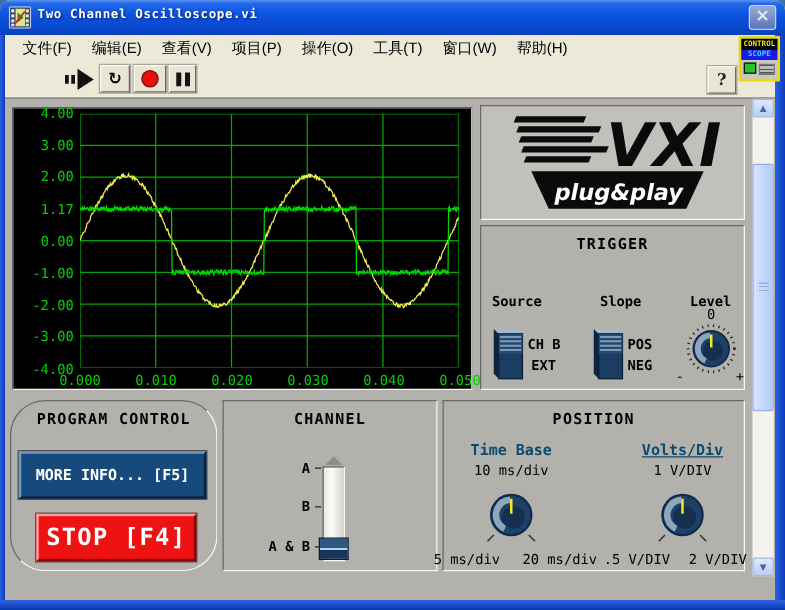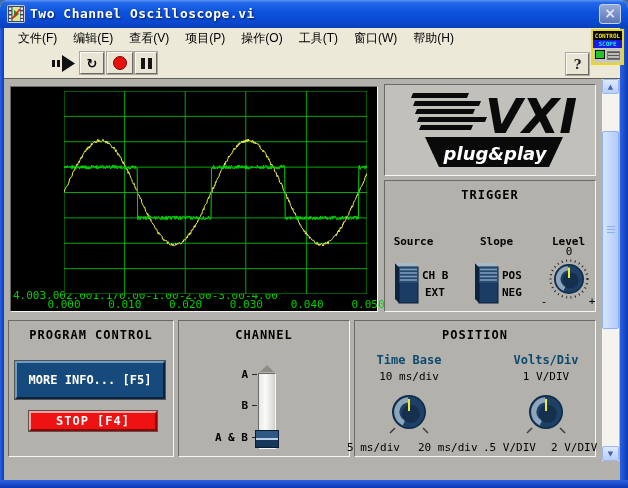--- a/index.html
+++ b/index.html
@@ -7,21 +7,21 @@
   .window { position:relative; width:628px; height:488px;
             font-family:"DejaVu Sans Mono", monospace; background:#b3b1ac;
             border-radius:8px 8px 0 0; overflow:hidden; }
 
   
   .titlebar { position:absolute; left:0; top:0; width:628px; height:28px;
     background:linear-gradient(180deg,#5b93f5 0%,#2268e8 10%,#0c52dd 45%,#0a48cf 80%,#0940b8 100%);
     border-radius:8px 8px 0 0; }
   .vi-icon { position:absolute; left:7px; top:5px; width:18px; height:18px; }
   .win-title { position:absolute; left:30px; top:6px; color:#fff; font-weight:bold;
-    font-size:13px; letter-spacing:.5px; text-shadow:1px 1px 2px rgba(0,0,50,.65); white-space:nowrap; }
+    font-size:10px; letter-spacing:.5px; text-shadow:1px 1px 2px rgba(0,0,50,.65); white-space:nowrap; }
   .close-btn { position:absolute; left:599px; top:4px; width:22px; height:20px;
     background:linear-gradient(180deg,#97aad8,#5b76b6); border:1px solid #c4d1f0; border-radius:3px;
     color:#dfe7fb; font-size:14px; font-weight:bold; text-align:center; line-height:17px;
     font-family:"DejaVu Sans",sans-serif; }
 
   
   .border-left  { position:absolute; left:0; top:28px; width:4px; height:452px;
     background:linear-gradient(90deg,#2a60e4,#0b3cb8); }
   .border-right { position:absolute; left:620px; top:28px; width:8px; height:452px;
     background:linear-gradient(270deg,#0b3cb8,#2a60e4); }
@@ -64,47 +64,47 @@
   
   .front-panel { position:absolute; left:4px; top:79px; width:616px; height:381px; background:#b3b1ac; }
   .lv-box { position:absolute; border:1px solid; border-color:#6b6965 #f8f6f0 #f8f6f0 #6b6965; }
   .box-title { position:absolute; left:0; top:7px; width:100%; text-align:center;
     font-weight:bold; font-size:12px; letter-spacing:1px; color:#000; }
 
   
   .graph { position:absolute; left:6px; top:7px; width:368px; height:226px; background:#000;
     border:1px solid; border-color:#6b6965 #f8f6f0 #f8f6f0 #6b6965; }
   .yticks { position:absolute; left:2px; top:-2px; width:46px; height:216px;
-    display:flex; flex-direction:row; justify-content:space-between; align-items:flex-end; }
+    display:flex; flex-direction:column; justify-content:space-between; align-items:flex-end; }
   .ytick { color:#00cf00; font-size:11px; line-height:11px; white-space:nowrap; }
   .plot  { position:absolute; left:53px; top:4px; width:303px; height:203px; }
   .xticks { position:absolute; left:35px; top:211px; width:340px; height:13px;
     display:flex; justify-content:space-between; }
   .xtick { color:#00cf00; font-size:11px; width:36px; text-align:center; }
 
   
   .logo-box { left:380px; top:5px; width:212px; height:92px; background:#c2c0ba; }
 
   
   .trigger-box { left:380px; top:101px; width:212px; height:132px; }
   .ctl-label { position:absolute; font-weight:bold; font-size:11px; color:#000; text-align:center; }
   .sw-opt { position:absolute; font-weight:bold; font-size:11px; color:#000; white-space:nowrap; }
   .switch { position:absolute; width:26px; height:44px; }
   .knob { position:absolute; }
   .knob-cap { position:absolute; font-size:11px; color:#000; text-align:center; }
 
   
-  .program-box { left:4px; top:241px; width:166px; height:137px; }
+  .program-box { left:4px; top:241px; width:166px; height:137px;border-radius:28px; }
   .more-info-btn { position:absolute; left:6px; top:40px; width:150px; height:38px; background:#174a7c;
     border:2px solid; border-color:#6f9cc4 #0a2342 #0a2342 #6f9cc4; box-shadow:0 0 0 1px #55534e;
     color:#fff; font-weight:bold; font-size:12px; display:flex; align-items:center; justify-content:center;
     white-space:nowrap; }
-  .stop-btn { position:absolute; left:20px; top:90px; width:128px; height:20px; background:#ee1212;
+  .stop-btn { position:absolute; left:20px; top:90px; width:128px; height:38px; background:#ee1212;
     border:2px solid; border-color:#ff9d9d #8f0505 #8f0505 #ff9d9d; box-shadow:0 0 0 1px #55534e;
-    color:#fff; font-weight:bold; font-size:12px; letter-spacing:1px;
+    color:#fff; font-weight:bold; font-size:19px; letter-spacing:1px;
     display:flex; align-items:center; justify-content:center; white-space:nowrap; }
 
   
   .channel-box { left:174px; top:241px; width:172px; height:137px; }
   .ch-tick { position:absolute; left:27px; width:42px; text-align:right; font-weight:bold;
     font-size:11px; line-height:12px; color:#000; white-space:nowrap; }
   .ch-dash { position:absolute; left:73px; width:5px; height:1px; background:#222; }
   .slider-track { position:absolute; left:79px; top:52px; width:18px; height:76px;
     background:linear-gradient(90deg,#e8e8e6,#fbfbfa 40%,#d2d2cf);
     border:1px solid; border-color:#6b6965 #f8f6f0 #f8f6f0 #6b6965; }
@@ -365,21 +365,21 @@
           <circle cx="22" cy="25" r="17" fill="#0e2a49"></circle>
           <circle cx="22" cy="25" r="15.4" fill="#1d4066"></circle>
           <circle cx="22" cy="25" r="12.2" fill="none" stroke="#8ea6bc" stroke-width="5.2" stroke-dasharray="32 90" transform="rotate(115 22 25)"></circle>
           <circle cx="23.8" cy="26.8" r="9" fill="#152f4f"></circle>
           <line x1="22" y1="12" x2="22" y2="24" stroke="#f2ea25" stroke-width="2"></line>
         </svg>
       </div>
       <span class="pos-minmax" style="left:-8px; top:120px;">5 ms/div</span>
       <span class="pos-minmax" style="left:63px; top:120px;">20 ms/div</span>
 
-      <span class="pos-label" style="left:149px; top:32px; width:84px;">Volts/Div</span>
+      <span class="pos-label" style="left:149px; top:32px; width:84px;text-decoration:underline;">Volts/Div</span>
       <span class="pos-value" style="left:155px; top:49px; width:72px;">1 V/DIV</span>
       <div class="knob" style="left:169px; top:66px; width:44px; height:50px;">
         <svg viewBox="0 0 44 50" width="44" height="50">
           <line x1="8" y1="41" x2="3" y2="46" stroke="#3a3a3a" stroke-width="1.4"></line>
           <line x1="36" y1="41" x2="41" y2="46" stroke="#3a3a3a" stroke-width="1.4"></line>
           <circle cx="22" cy="25" r="17" fill="#0e2a49"></circle>
           <circle cx="22" cy="25" r="15.4" fill="#1d4066"></circle>
           <circle cx="22" cy="25" r="12.2" fill="none" stroke="#8ea6bc" stroke-width="5.2" stroke-dasharray="32 90" transform="rotate(115 22 25)"></circle>
           <circle cx="23.8" cy="26.8" r="9" fill="#152f4f"></circle>
           <line x1="22" y1="12" x2="22" y2="24" stroke="#f2ea25" stroke-width="2"></line>

